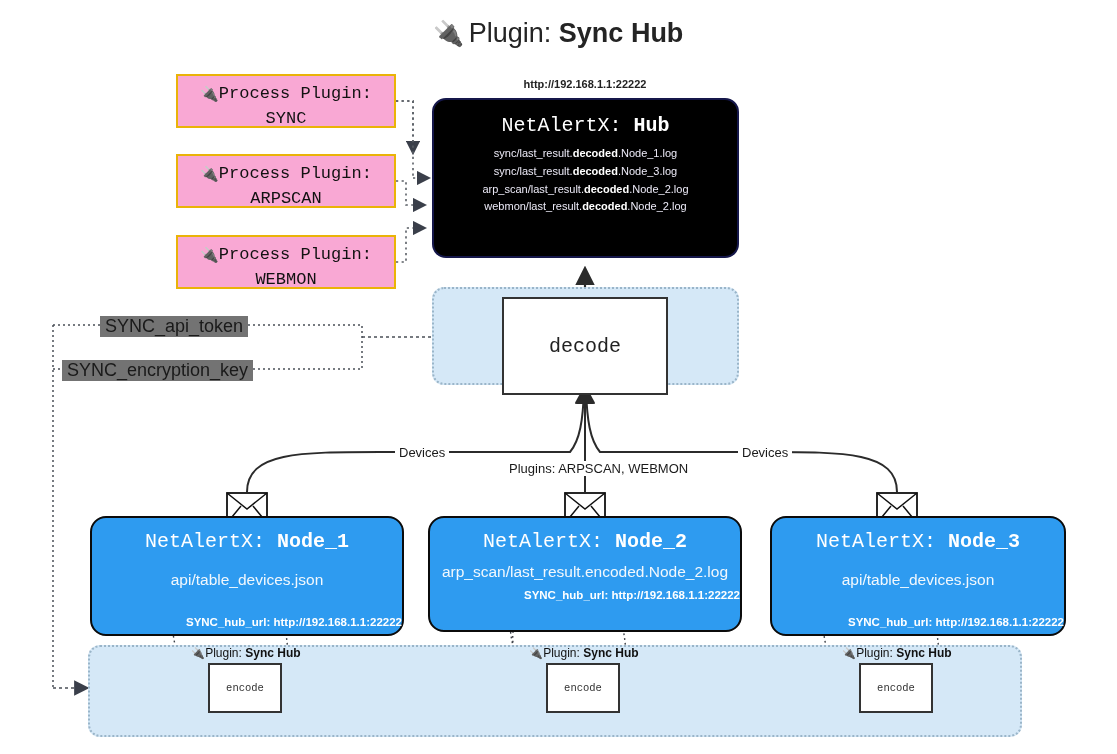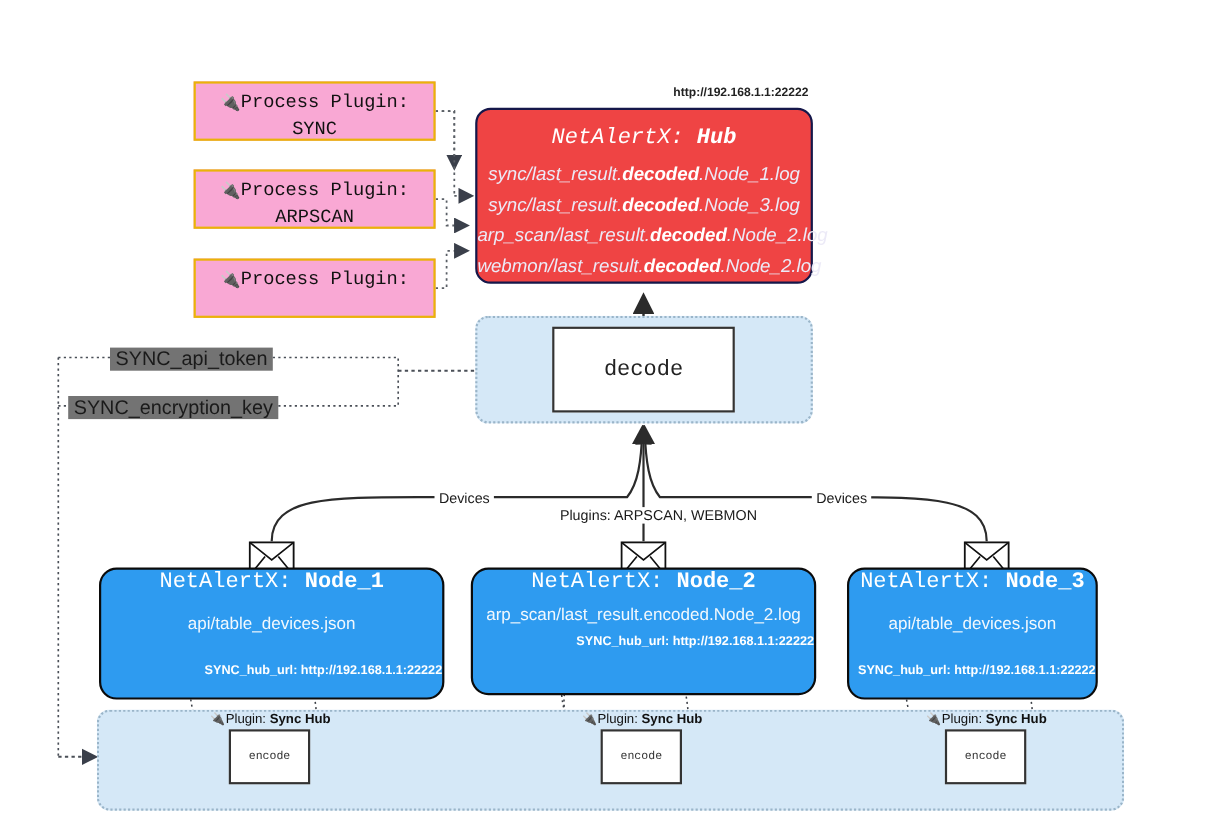--- a/index.html
+++ b/index.html
@@ -17,39 +17,39 @@
   
   .proc-box{border:2px solid #eab308;background:#f9a8d4;box-sizing:border-box;
             font-family:"Liberation Mono","DejaVu Sans Mono",monospace;
             font-size:17px;color:#111;text-align:center;line-height:1.45;
             padding-top:6px;}
   .proc-box .l1{display:block;white-space:nowrap;}
   .proc-box .l2{display:block;}
   .proc-box .plug{font-family:"DejaVu Sans",sans-serif;font-size:15px;vertical-align:-1px;}
 
   
-  #hub-url{font-size:11px;font-weight:bold;color:#222;text-align:right;}
-  #hub-box{background:#ef4444;border:2px solid #15174a;border-radius:14px;
-           box-sizing:border-box;box-shadow:0 0 0 0 #000;font-style:italic;}
+  #hub-url{font-size:11px;font-weight:bold;color:#222;text-align:center;}
+  #hub-box{background:#000000;border:2px solid #15174a;border-radius:14px;
+           box-sizing:border-box;box-shadow:0 0 0 0 #000;}
   #hub-title{font-family:"Liberation Mono","DejaVu Sans Mono",monospace;
              font-size:20px;color:#fff;text-align:center;margin-top:14px;white-space:nowrap;}
   #hub-title .b{font-weight:bold;}
-  .hub-line{color:#eceaf7;font-size:17px;text-align:center;white-space:nowrap;line-height:1.62;}
+  .hub-line{color:#eceaf7;font-size:11px;text-align:center;white-space:nowrap;line-height:1.62;}
   .hub-line b{color:#ffffff;}
 
   
   #decode-wrap{background:#d5e8f7;border:2px dotted #9ab5c9;border-radius:12px;box-sizing:border-box;}
   #decode-box{background:#fff;border:2px solid #333;box-sizing:border-box;
               font-family:"Liberation Mono","DejaVu Sans Mono",monospace;
               font-size:20px;color:#222;display:flex;align-items:center;justify-content:center;}
 
   
   .node-box{background:#2e9bf0;border:2.5px solid #0b0b0b;border-radius:16px;box-sizing:border-box;}
   .node-title{font-family:"Liberation Mono","DejaVu Sans Mono",monospace;
-              font-size:20px;color:#fff;text-align:center;white-space:nowrap;}
+              font-size:20px;color:#fff;text-align:center;margin-top:12px;white-space:nowrap;}
   .node-title .b{font-weight:bold;}
   .node-line{color:#f2f8fd;font-size:15.5px;text-align:center;white-space:nowrap;line-height:1.62;}
   .node-foot{color:#ffffff;font-size:11.5px;font-weight:bold;text-align:right;white-space:nowrap;}
 
   
   #plugin-wrap{background:#d5e8f7;border:2px dotted #9ab5c9;border-radius:12px;box-sizing:border-box;}
   .plugin-label{font-size:12px;color:#111;text-align:center;white-space:nowrap;}
   .plugin-label .plug{font-size:11px;}
   .plugin-label b{font-weight:bold;}
   .encode-box{background:#fff;border:2px solid #333;box-sizing:border-box;
@@ -105,31 +105,36 @@
       <path d="M205,566 C168,585 160,645 196,684" marker-end="url(#arrowDot)"></path>
       <path d="M279,685 C296,678 290,610 252,532" marker-end="url(#arrowDot)"></path>
       <path d="M541,566 C505,585 498,645 534,684"></path>
       <path d="M541,595 C510,606 500,650 534,684" marker-end="url(#arrowDot)"></path>
       <path d="M617,685 C634,678 628,610 590,532" marker-end="url(#arrowDot)"></path>
       <path d="M855,566 C818,585 811,645 847,684" marker-end="url(#arrowDot)"></path>
       <path d="M930,685 C947,678 941,610 903,532" marker-end="url(#arrowDot)"></path>
     </g>
   </svg>
 
+  <div class="abs" id="page-title">
+    <span class="plug">🔌</span><span>Plugin:</span>
+    <span class="bold">Sync Hub</span>
+  </div>
 
   <div class="abs proc-box" style="left:176px;top:74px;width:220px;height:54px;">
     <span class="l1"><span class="plug">🔌</span><span>Process Plugin:</span></span>
     <span class="l2">SYNC</span>
   </div>
   <div class="abs proc-box" style="left:176px;top:154px;width:220px;height:54px;">
     <span class="l1"><span class="plug">🔌</span><span>Process Plugin:</span></span>
     <span class="l2">ARPSCAN</span>
   </div>
   <div class="abs proc-box" style="left:176px;top:235px;width:220px;height:54px;">
     <span class="l1"><span class="plug">🔌</span><span>Process Plugin:</span></span>
+    <span class="l2">WEBMON</span>
   </div>
 
   <div class="abs" id="hub-url" style="left:435px;top:78px;width:300px;">http://192.168.1.1:22222</div>
 
   <div class="abs" id="hub-box" style="left:432px;top:98px;width:307px;height:160px;">
     <div id="hub-title">
       <span>NetAlertX:</span>
       <span class="b">Hub</span>
     </div>
     <div class="hub-line" style="margin-top:8px;">
@@ -140,21 +145,21 @@
     </div>
     <div class="hub-line">
       <span>arp_scan/last_result.</span><b>decoded</b><span>.Node_2.log</span>
     </div>
     <div class="hub-line">
       <span>webmon/last_result.</span><b>decoded</b><span>.Node_2.log</span>
     </div>
   </div>
 
   <div class="abs" id="decode-wrap" style="left:432px;top:287px;width:307px;height:98px;"></div>
-  <div class="abs" id="decode-box" style="left:502px;top:297px;width:166px;height:78px;text-align:center;">
+  <div class="abs" id="decode-box" style="left:502px;top:297px;width:166px;height:98px;text-align:center;">
     <span>decode</span>
   </div>
 
   <div class="abs env-label" style="left:100px;top:316px;">SYNC_api_token</div>
   <div class="abs env-label" style="left:62px;top:360px;">SYNC_encryption_key</div>
 
   <div class="abs edge-label" style="left:395px;top:445px;">Devices</div>
   <div class="abs edge-label" style="left:738px;top:445px;">Devices</div>
   <div class="abs edge-label" style="left:505px;top:461px;">Plugins: ARPSCAN, WEBMON</div>
 
@@ -186,21 +191,21 @@
   </div>
 
   <div class="abs node-box" style="left:428px;top:516px;width:314px;height:116px;">
     <div class="node-title">
       <span>NetAlertX:</span> <span class="b">Node_2</span>
     </div>
     <div class="node-line" style="margin-top:6px;">arp_scan/last_result.encoded.Node_2.log</div>
     <div class="node-foot" style="margin-top:5px;">SYNC_hub_url: http://192.168.1.1:22222</div>
   </div>
 
-  <div class="abs node-box" style="left:770px;top:516px;width:228px;height:120px;">
+  <div class="abs node-box" style="left:770px;top:516px;width:296px;height:120px;">
     <div class="node-title">
       <span>NetAlertX:</span> <span class="b">Node_3</span>
     </div>
     <div class="node-line" style="margin-top:14px;">api/table_devices.json</div>
     <div class="node-foot" style="margin-top:24px;">SYNC_hub_url: http://192.168.1.1:22222</div>
   </div>
 
   <div class="abs" id="plugin-wrap" style="left:88px;top:645px;width:934px;height:92px;"></div>
 
   <div class="abs plugin-label" style="left:146px;top:646px;width:200px;">

